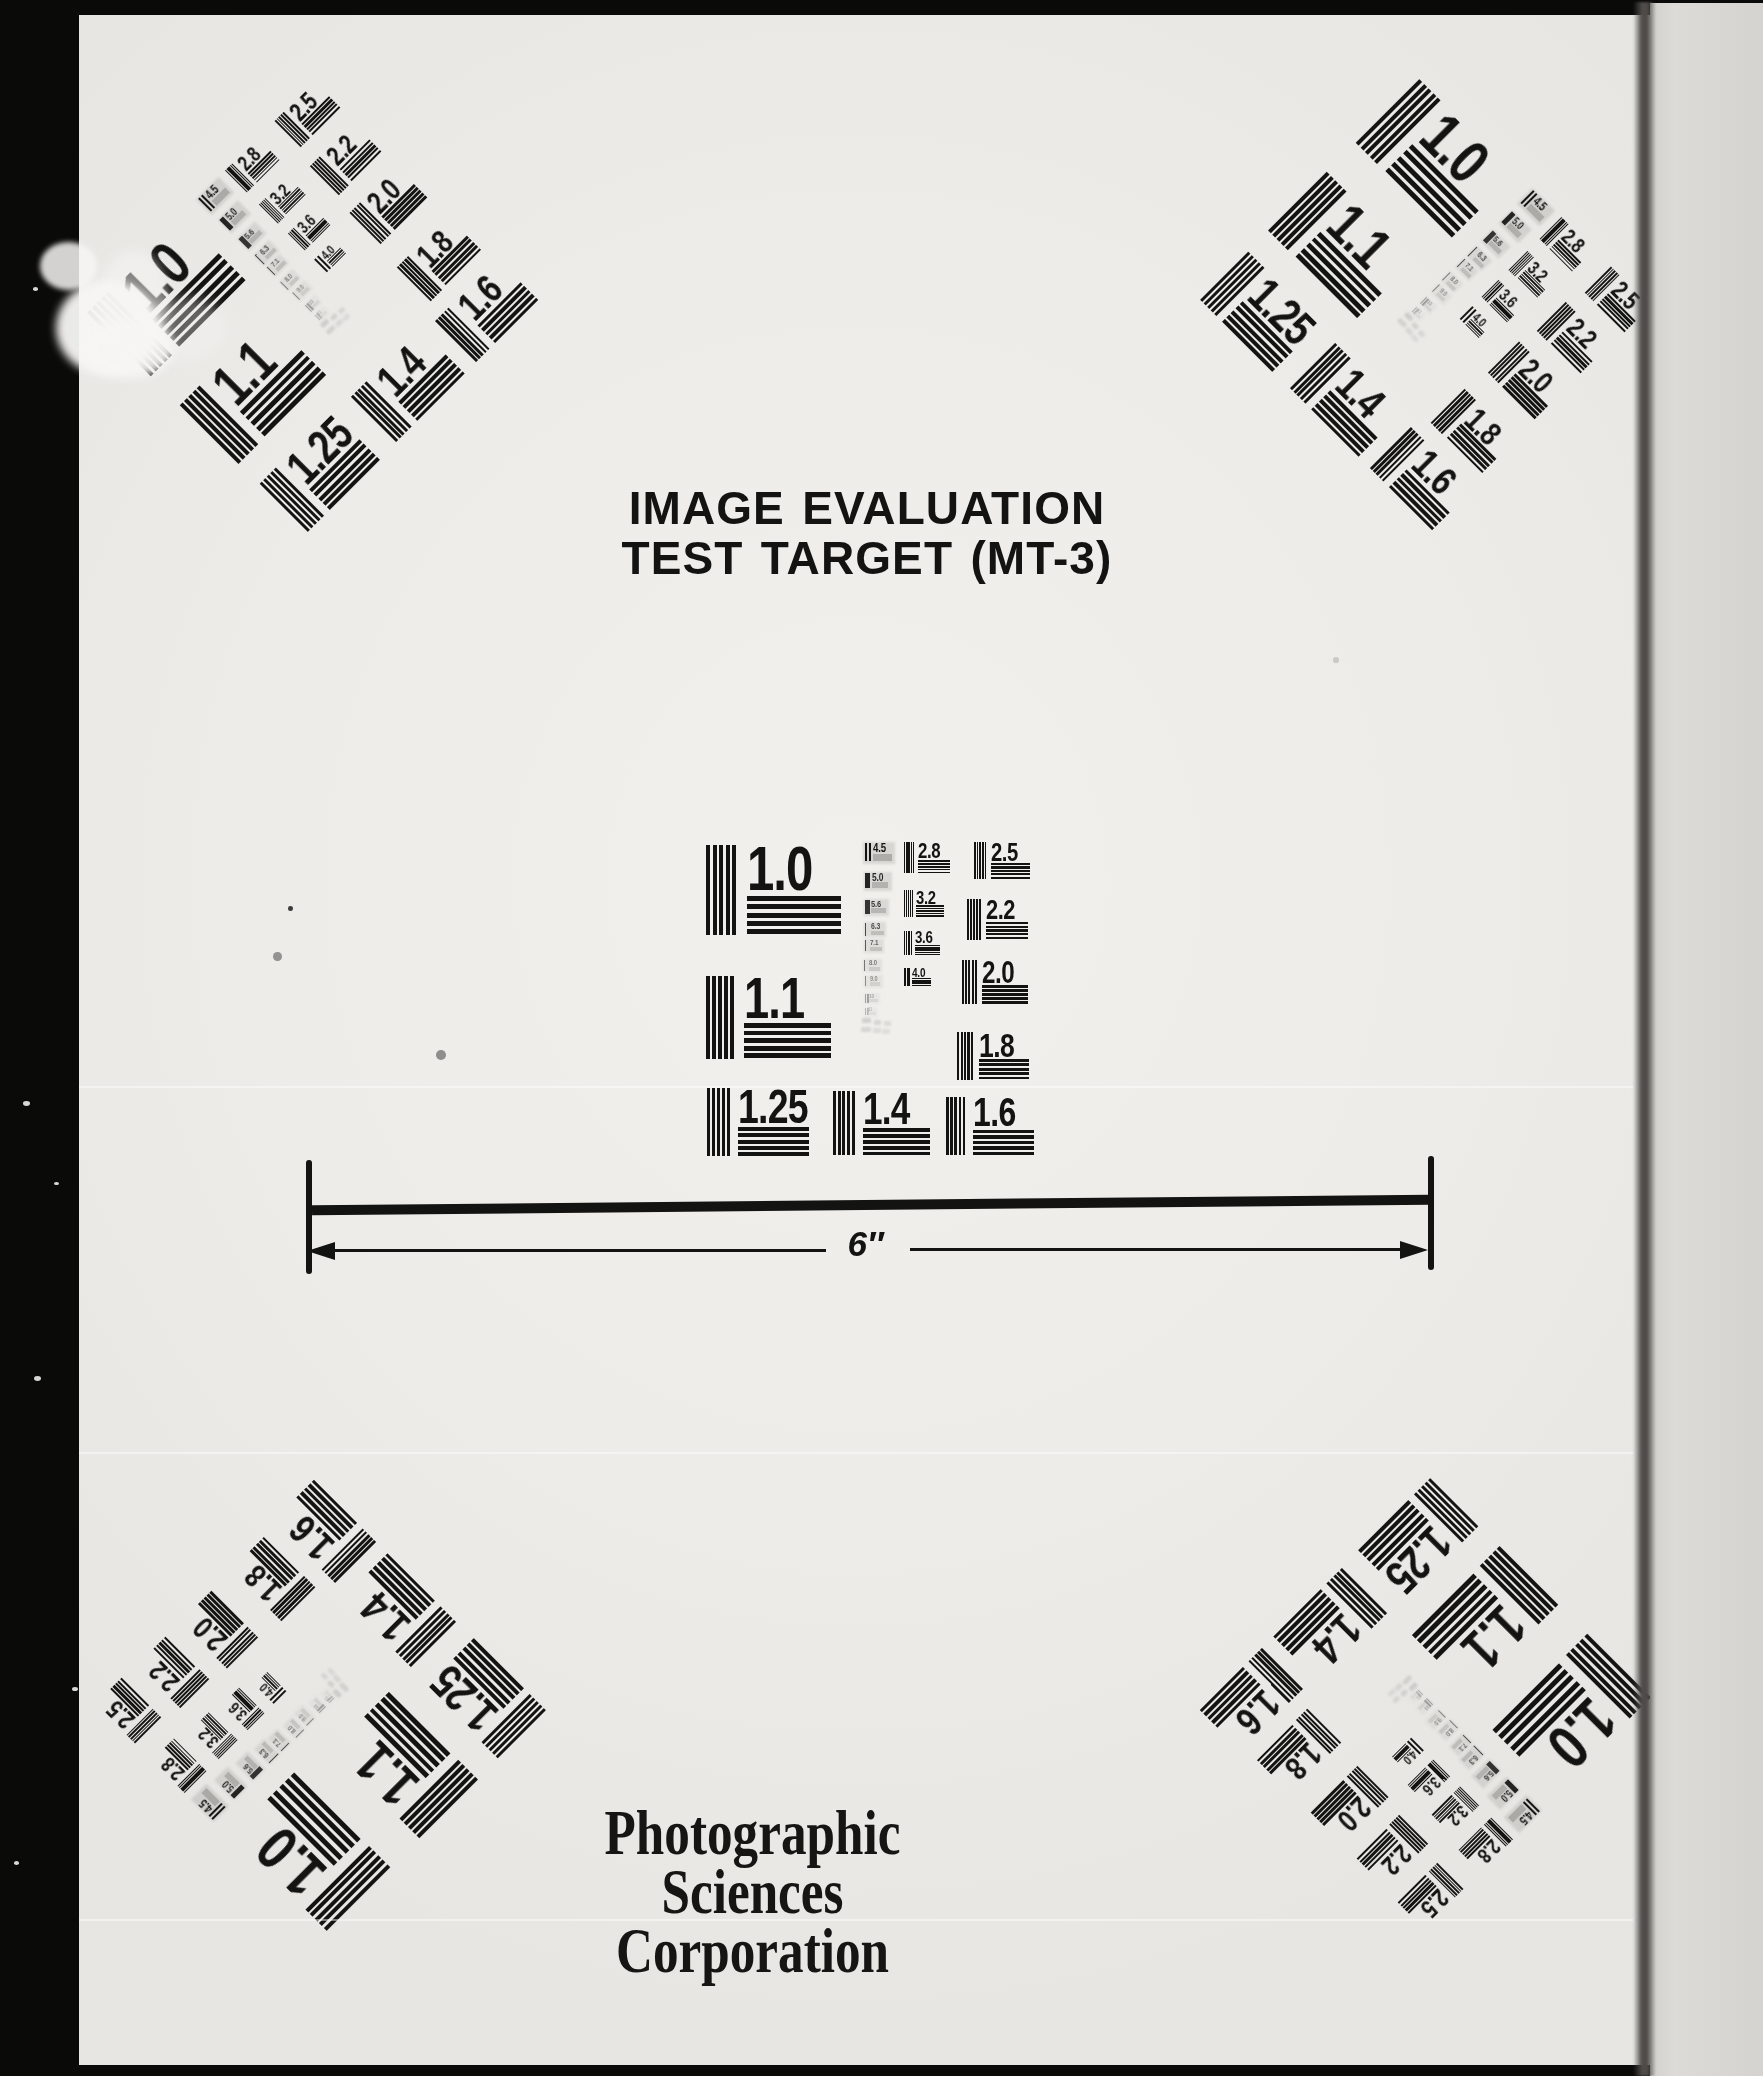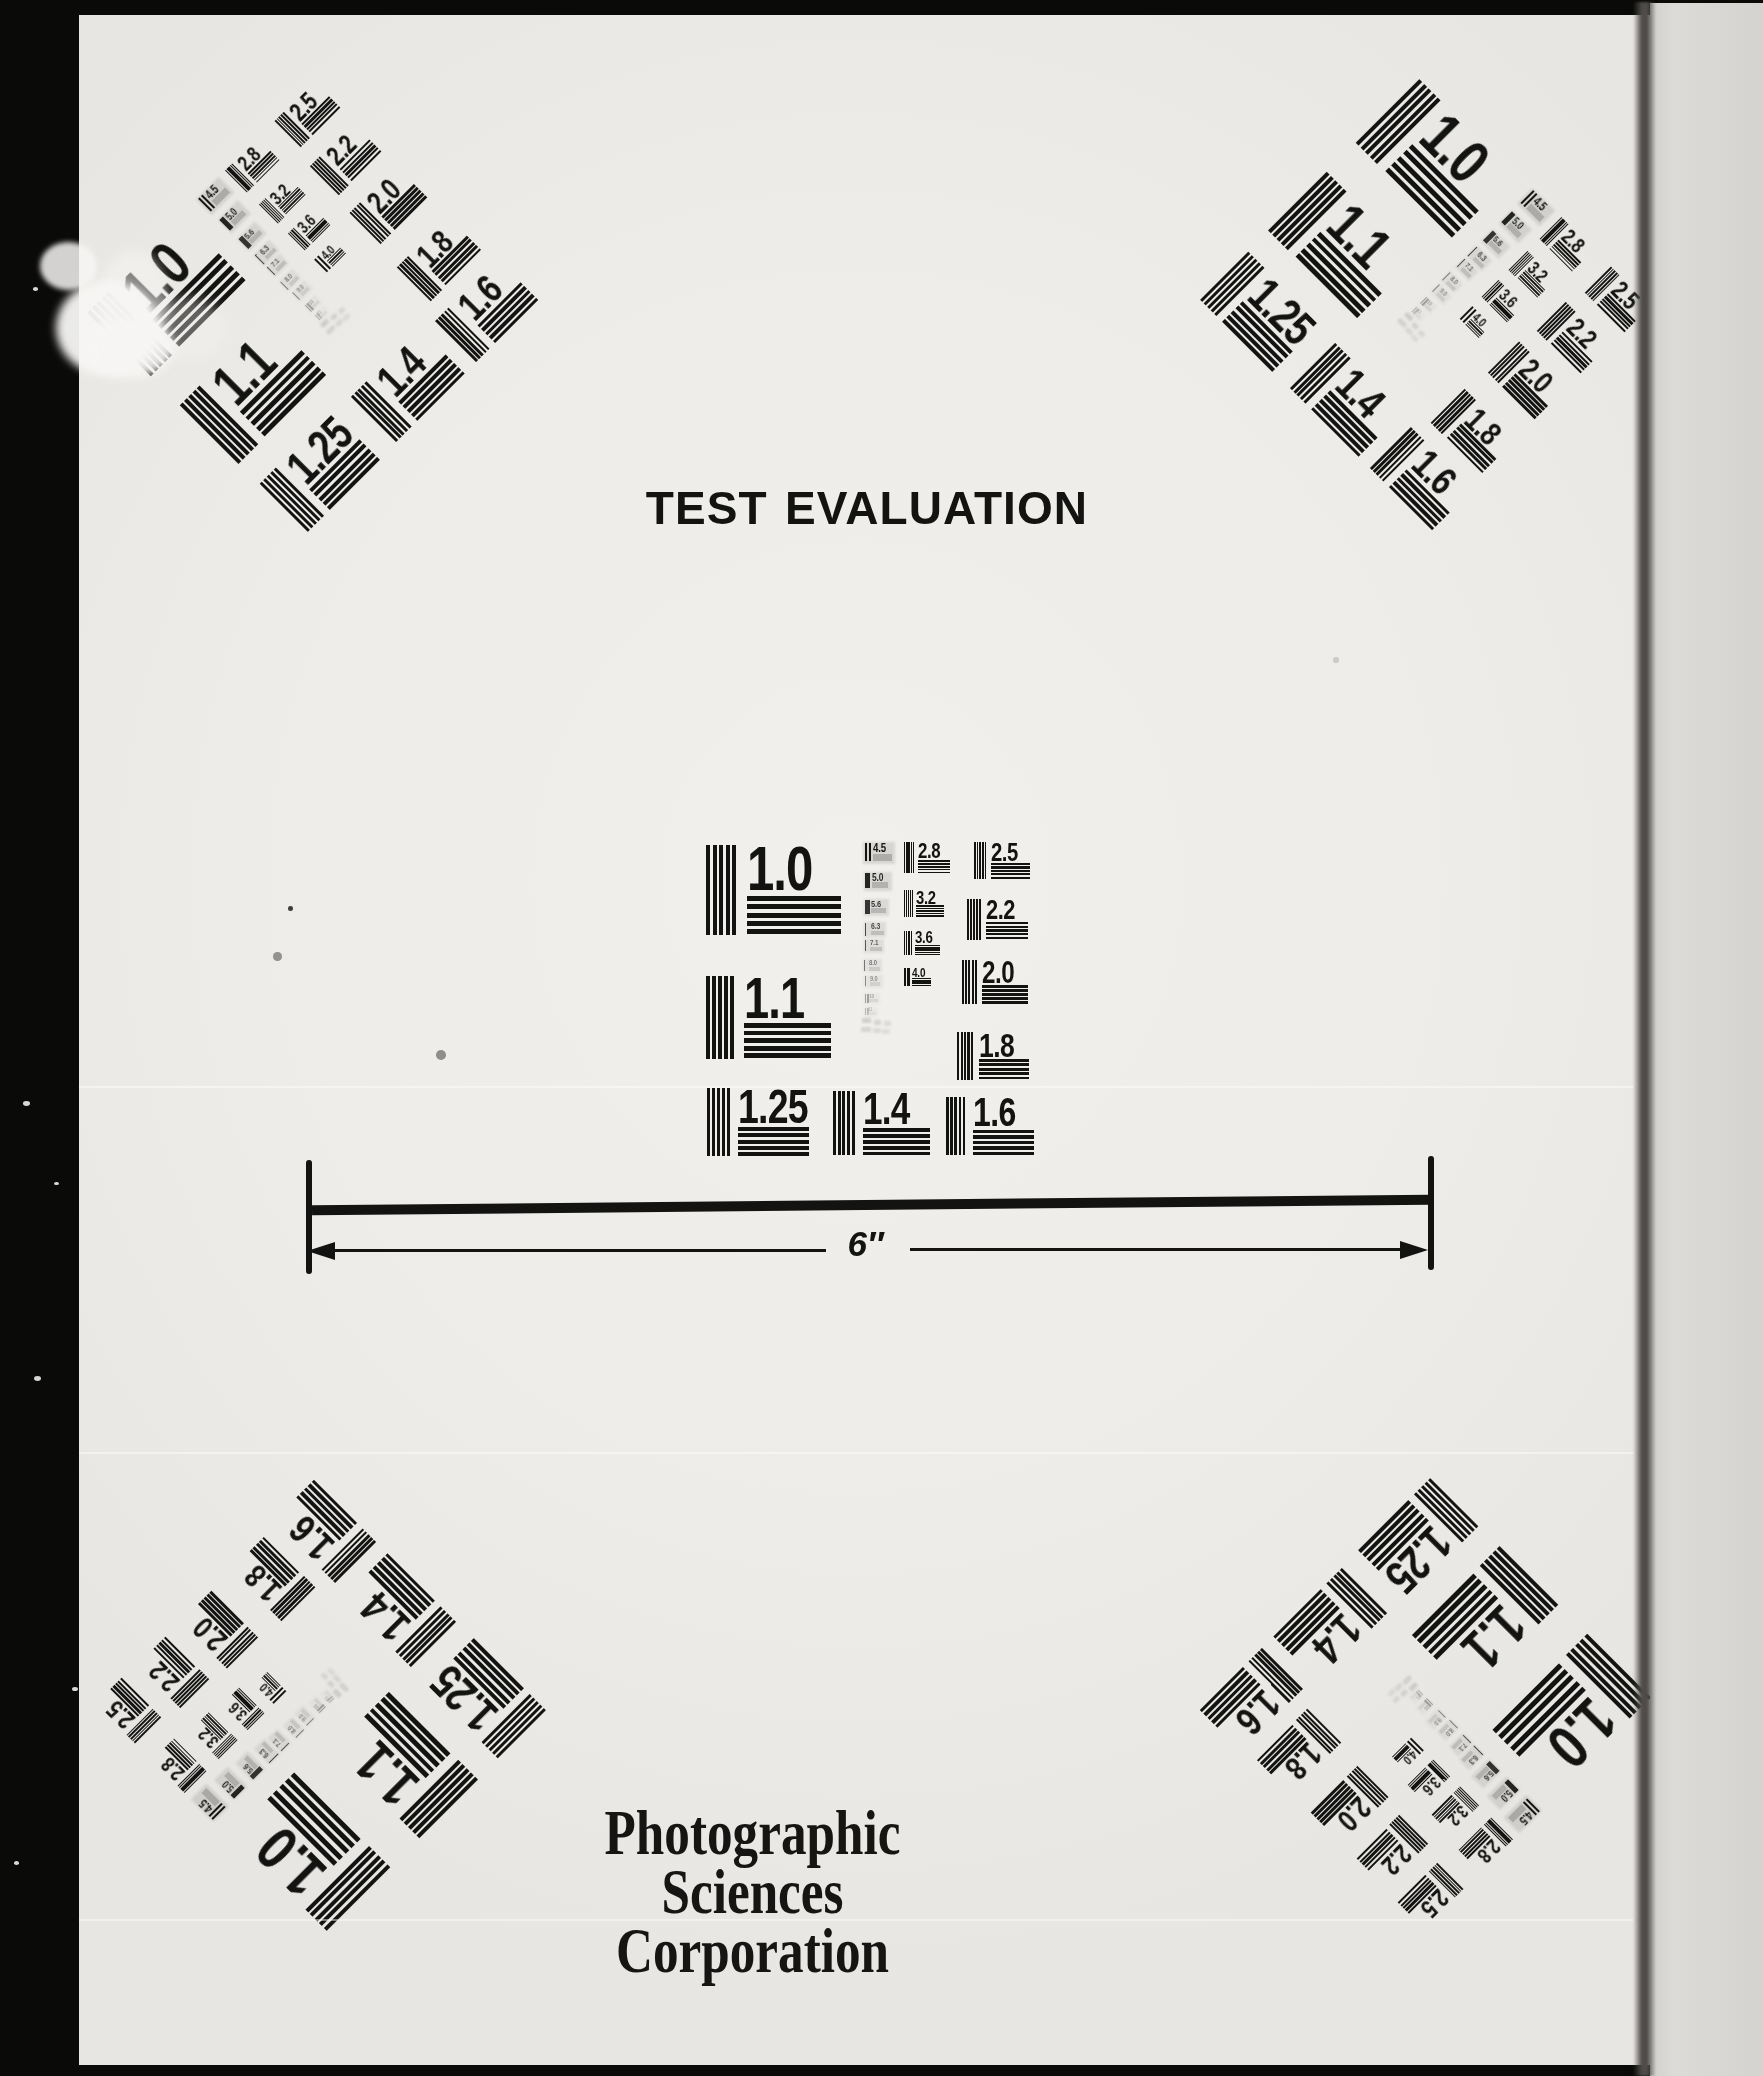--- a/index.html
+++ b/index.html
@@ -692,21 +692,22 @@
       </div>
       <div class="smudge" style="left: 161px; top: 178px; width: 9px; height: 5.1px; opacity: 0.3;"></div>
       <div class="smudge" style="left: 173px; top: 180px; width: 7.4px; height: 4.6px; opacity: 0.25;"></div>
       <div class="smudge" style="left: 183px; top: 181px; width: 6.8px; height: 4.6px; opacity: 0.2;"></div>
       <div class="smudge" style="left: 160px; top: 187px; width: 10.3px; height: 5.1px; opacity: 0.25;"></div>
       <div class="smudge" style="left: 172px; top: 188px; width: 8px; height: 4.6px; opacity: 0.2;"></div>
       <div class="smudge" style="left: 181px; top: 189px; width: 8px; height: 4.6px; opacity: 0.16;"></div>
     </div>
 
   <div id="title">
-    <div>TEST EVALUATION</div>
+    <div>IMAGE EVALUATION</div>
+    <div>TEST TARGET (MT-3)</div>
   </div>
 
   <div class="sb" id="sb-tick-l"></div>
   <div class="sb" id="sb-tick-r"></div>
   <div class="sb" id="sb-main"></div>
   <div class="sb" id="sb-arrow-l"></div>
   <div class="sb" id="sb-arrow-r"></div>
   <div class="ah" id="ah-l"></div>
   <div class="ah" id="ah-r"></div>
   <div id="sb-label">6″</div>

